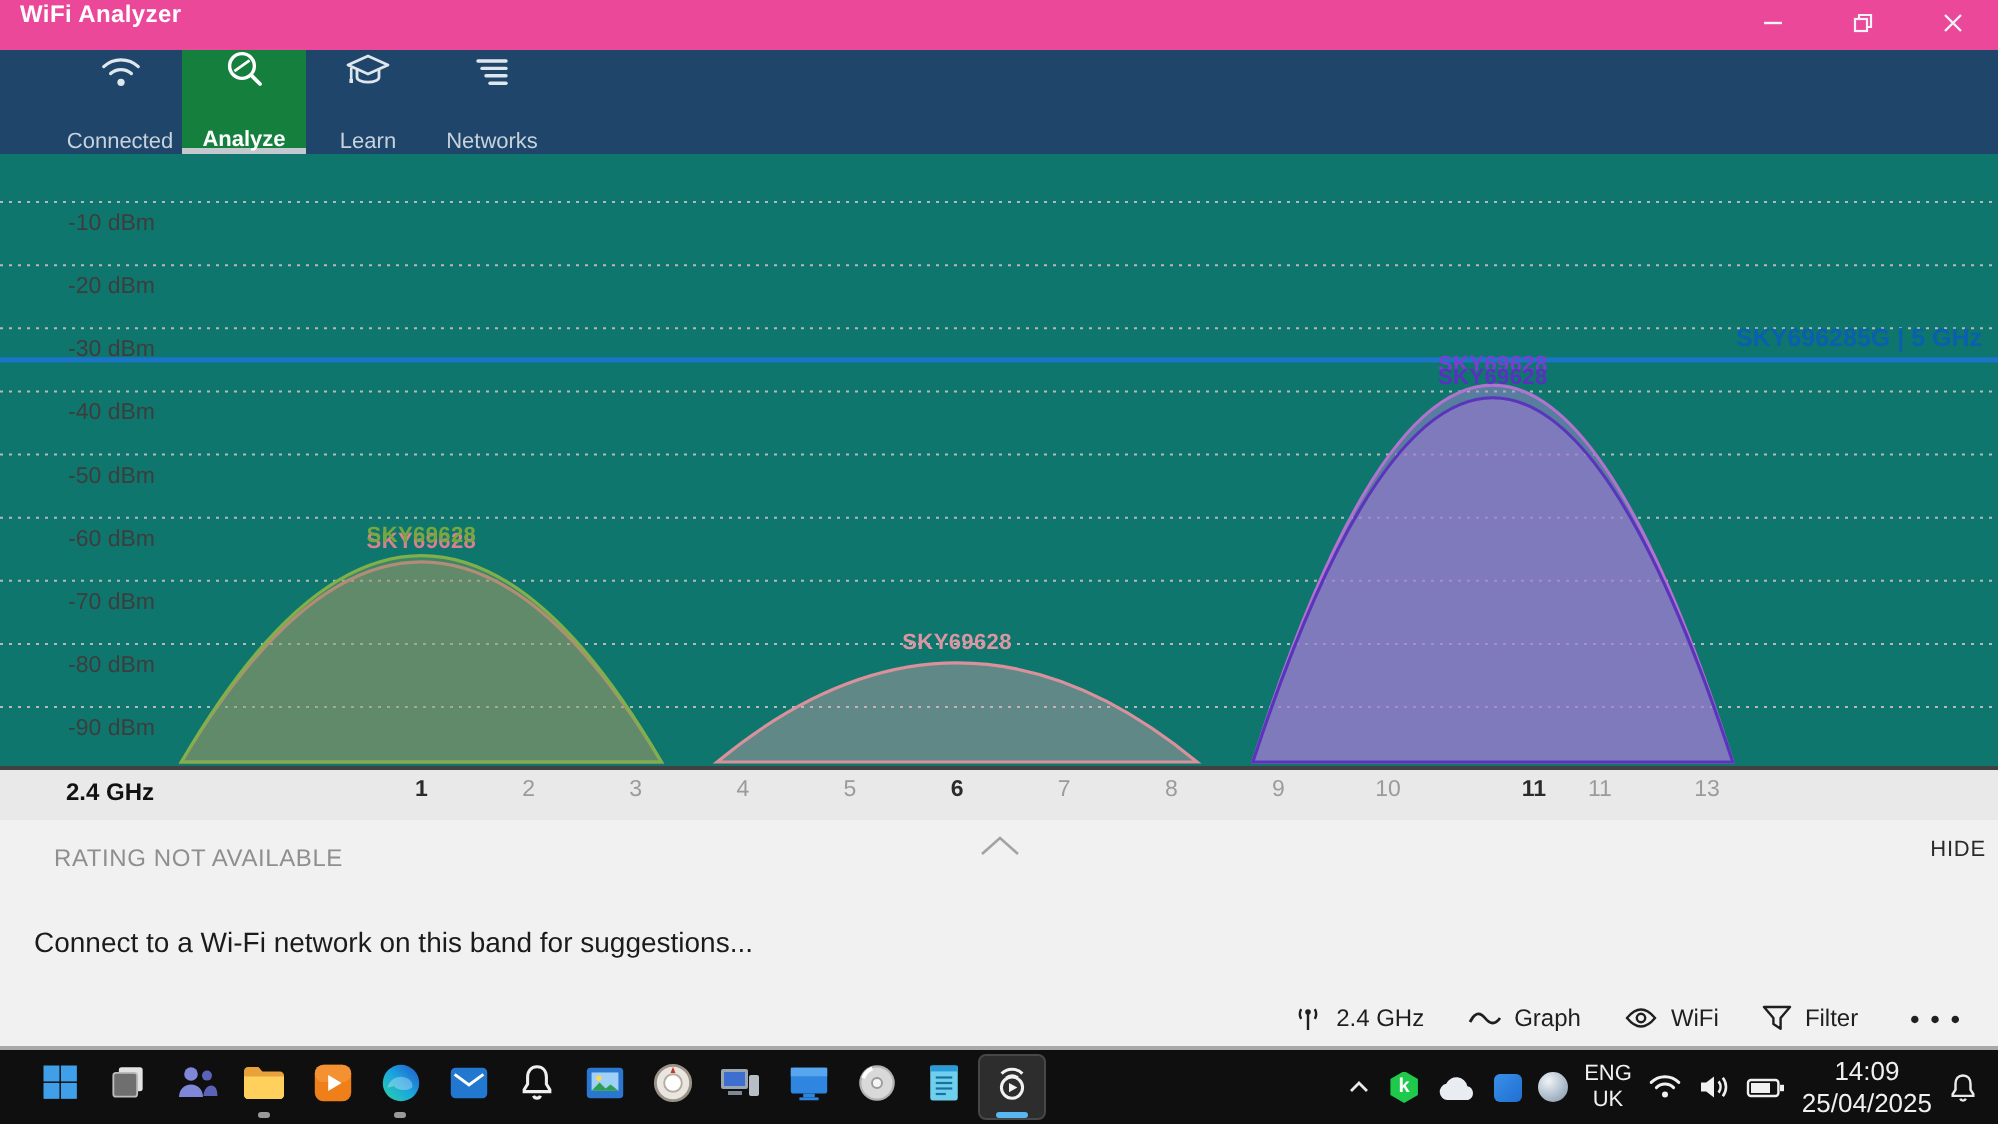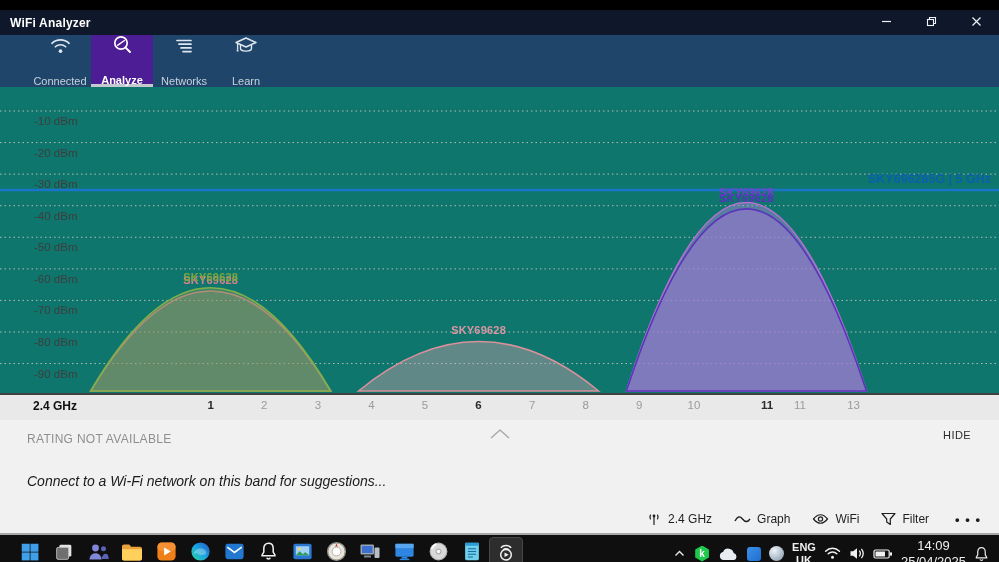--- a/index.html
+++ b/index.html
@@ -1,48 +1,48 @@
 <!DOCTYPE html>
 <html><head>
 <meta charset="utf-8">
 <style>
   html,body{margin:0;padding:0;width:999px;height:562px;overflow:hidden;
     font-family:"Liberation Sans",sans-serif;background:#000;}
   .app{width:999px;height:523px;background:#ececec;position:relative;}
 
   
-  .titlebar{height:25px;background:#0f172a;display:flex;align-items:center;justify-content:space-between;margin-top:10px;}
+  .titlebar{height:25px;background:#ec4899;display:flex;align-items:flex-start;justify-content:space-between;}
   .titlebar .title{color:#fff;font-size:12px;font-weight:700;padding-left:10px;letter-spacing:.2px;}
   .win-controls{display:flex;height:25px;}
   .win-btn{width:45px;height:25px;display:flex;align-items:center;justify-content:center;color:#eef3f7;font-size:12px;cursor:default;}
 
   
   .navbar{height:52px;background:#20456a;display:flex;padding-left:29px;}
   .nav-tab{width:62px;height:52px;display:flex;flex-direction:column;align-items:center;justify-content:center;gap:19px;color:#c7d2dc;box-sizing:border-box;}
   .nav-tab .tab-label{font-size:11px;}
-  .nav-tab.selected{background:#4c1d95;color:#fff;border-bottom:3px solid #c3c9cf;}
+  .nav-tab.selected{background:#15803d;color:#fff;border-bottom:3px solid #c3c9cf;}
   .nav-tab.selected .tab-label{font-weight:700;}
   .nav-tab svg{display:block;}
 
   
   .chart{height:306px;background:#0f766e;position:relative;}
   .chart svg{display:block;}
 
   
   .strip{height:27px;background:#e9e9e9;border-top:2px solid #414141;box-sizing:border-box;position:relative;}
   .band-label{position:absolute;left:33px;top:4px;font-size:12px;font-weight:700;color:#111;}
   .ch-num{position:absolute;top:4px;width:22px;margin-left:-11px;text-align:center;font-size:11.5px;color:#9b9b9b;}
   .ch-num.hot{color:#2b2b2b;font-weight:700;}
 
   
   .panel{height:85px;background:#f1f1f1;position:relative;}
   .chevron-up{position:absolute;left:489px;top:6px;width:22px;height:12px;}
-  .hide-btn{position:absolute;right:28px;top:9px;font-size:11px;color:#2b2b2b;letter-spacing:.4px;text-align:right;}
+  .hide-btn{position:absolute;right:6px;top:9px;font-size:11px;color:#2b2b2b;letter-spacing:.4px;text-align:right;}
   .rating{position:absolute;left:27px;top:12px;font-size:12px;color:#8f8f8f;letter-spacing:.3px;}
-  .message{position:absolute;left:27px;top:53px;font-size:14px;color:#1b1b1b;font-style:italic;}
+  .message{position:absolute;left:17px;top:53px;font-size:14px;color:#1b1b1b;}
 
   
   .toolbar{height:28px;background:#f1f1f1;display:flex;align-items:center;justify-content:flex-end;gap:22px;padding-right:14px;box-sizing:border-box;}
   .tool-item{display:flex;align-items:center;gap:6px;font-size:12px;color:#1f1f1f;}
   .tool-item svg{display:block;}
   .more-btn{font-size:13px;font-weight:700;color:#1f1f1f;letter-spacing:1px;padding:0 4px;}
 
   .divider{height:2px;background:#a8a8a8;}
 
   
@@ -50,21 +50,21 @@
   .tb-apps{display:flex;align-items:center;padding-left:13px;height:37px;}
   .tb-app{width:34px;height:33px;display:flex;align-items:center;justify-content:center;position:relative;border-radius:4px;}
   .tb-app.running::after{content:"";position:absolute;bottom:1px;left:14px;width:6px;height:3px;border-radius:2px;background:#9a9a9a;}
   .tb-app.active{background:#2d2d2d;border:1px solid #474747;box-sizing:border-box;}
   .tb-app.active::after{content:"";position:absolute;bottom:0px;left:8px;width:16px;height:3px;border-radius:2px;background:#58b6f0;}
   .tray{display:flex;align-items:center;gap:8px;padding-right:10px;}
   .tray-item{display:flex;align-items:center;justify-content:center;}
   .hex{width:16px;height:16px;background:#1fc94c;clip-path:polygon(50% 0,93% 25%,93% 75%,50% 100%,7% 75%,7% 25%);color:#fff;font-size:10px;font-weight:700;display:flex;align-items:center;justify-content:center;}
   .blue-sq{width:14px;height:14px;border-radius:3px;background:linear-gradient(135deg,#3b8fe8,#1f6fd0);}
   .globe{width:15px;height:15px;border-radius:50%;background:radial-gradient(circle at 35% 30%,#eef3f8,#9fb0c0 70%,#7d8da0);}
-  .lang{display:flex;flex-direction:column;align-items:center;color:#f0f0f0;font-size:11px;line-height:1.15;font-weight:bold;}
+  .lang{display:flex;flex-direction:column;align-items:center;color:#f0f0f0;font-size:11px;line-height:1.15;}
   .clock{display:flex;flex-direction:column;align-items:center;color:#f0f0f0;font-size:13px;line-height:1.2;}
 </style>
 </head>
 <body>
 
 <div class="app">
 
   <div class="titlebar">
     <span class="title">WiFi Analyzer</span>
     <div class="win-controls" id="win-controls">
@@ -106,41 +106,41 @@
             <svg width="22" height="22" viewBox="0 0 22 22">
               <circle cx="10" cy="10" r="6.2" stroke="#fff" stroke-width="1.7" fill="none"></circle>
               <line x1="14.6" y1="14.6" x2="19" y2="19" stroke="#fff" stroke-width="1.9" stroke-linecap="round"></line>
               <line x1="6.2" y1="12.6" x2="13.8" y2="7.2" stroke="#fff" stroke-width="1.4"></line>
             </svg>
           </span>
           <span class="tab-label">Analyze</span>
         </div>
         <div class="nav-tab">
           <span>
+            <svg width="24" height="21" viewBox="0 0 24 21">
+              <path d="M12 3 22 7.5 12 12 2 7.5Z" stroke="#dfe7ee" stroke-width="1.4" fill="none" stroke-linejoin="round"></path>
+              <path d="M6.5 10v3.6c0 1.4 2.5 2.5 5.5 2.5s5.5-1.1 5.5-2.5V10" stroke="#dfe7ee" stroke-width="1.4" fill="none"></path>
+              <line x1="3.6" y1="9" x2="3.6" y2="14.5" stroke="#dfe7ee" stroke-width="1.3"></line>
+              <rect x="2.7" y="14.5" width="1.8" height="2" fill="#dfe7ee"></rect>
+            </svg>
+          </span>
+          <span class="tab-label">Learn</span>
+        </div>
+        <div class="nav-tab">
+          <span>
             <svg width="22" height="20" viewBox="0 0 22 20">
               <g stroke="#dfe7ee" stroke-width="1.7" stroke-linecap="round">
                 <line x1="4" y1="4.5" x2="18" y2="4.5"></line>
                 <line x1="6" y1="8.2" x2="18" y2="8.2"></line>
                 <line x1="8" y1="11.9" x2="18" y2="11.9"></line>
                 <line x1="10" y1="15.6" x2="18" y2="15.6"></line>
               </g>
             </svg>
           </span>
           <span class="tab-label">Networks</span>
-        </div>
-        <div class="nav-tab">
-          <span>
-            <svg width="24" height="21" viewBox="0 0 24 21">
-              <path d="M12 3 22 7.5 12 12 2 7.5Z" stroke="#dfe7ee" stroke-width="1.4" fill="none" stroke-linejoin="round"></path>
-              <path d="M6.5 10v3.6c0 1.4 2.5 2.5 5.5 2.5s5.5-1.1 5.5-2.5V10" stroke="#dfe7ee" stroke-width="1.4" fill="none"></path>
-              <line x1="3.6" y1="9" x2="3.6" y2="14.5" stroke="#dfe7ee" stroke-width="1.3"></line>
-              <rect x="2.7" y="14.5" width="1.8" height="2" fill="#dfe7ee"></rect>
-            </svg>
-          </span>
-          <span class="tab-label">Learn</span>
         </div>
       </div>
   </div>
 
   <div class="chart">
     <svg id="chart-svg" width="999" height="306" viewBox="0 0 999 306">
         <line x1="0" y1="24" x2="999" y2="24" stroke="#b8b8b8" stroke-width="1" stroke-dasharray="1.5 3"></line>
         <text x="34" y="38" font-size="11.5" fill="#3d3d3d" font-family="Liberation Sans, sans-serif">-10 dBm</text>
         <line x1="0" y1="55.57" x2="999" y2="55.57" stroke="#b8b8b8" stroke-width="1" stroke-dasharray="1.5 3"></line>
         <text x="34" y="69.57" font-size="11.5" fill="#3d3d3d" font-family="Liberation Sans, sans-serif">-20 dBm</text>

